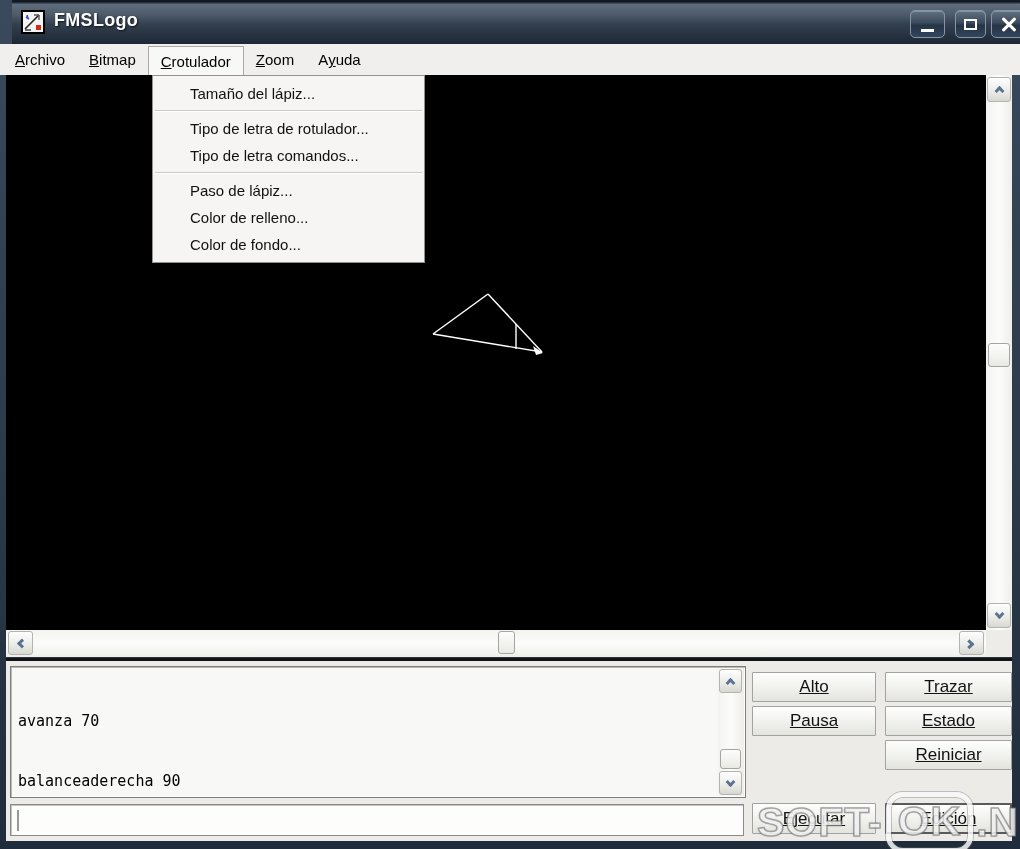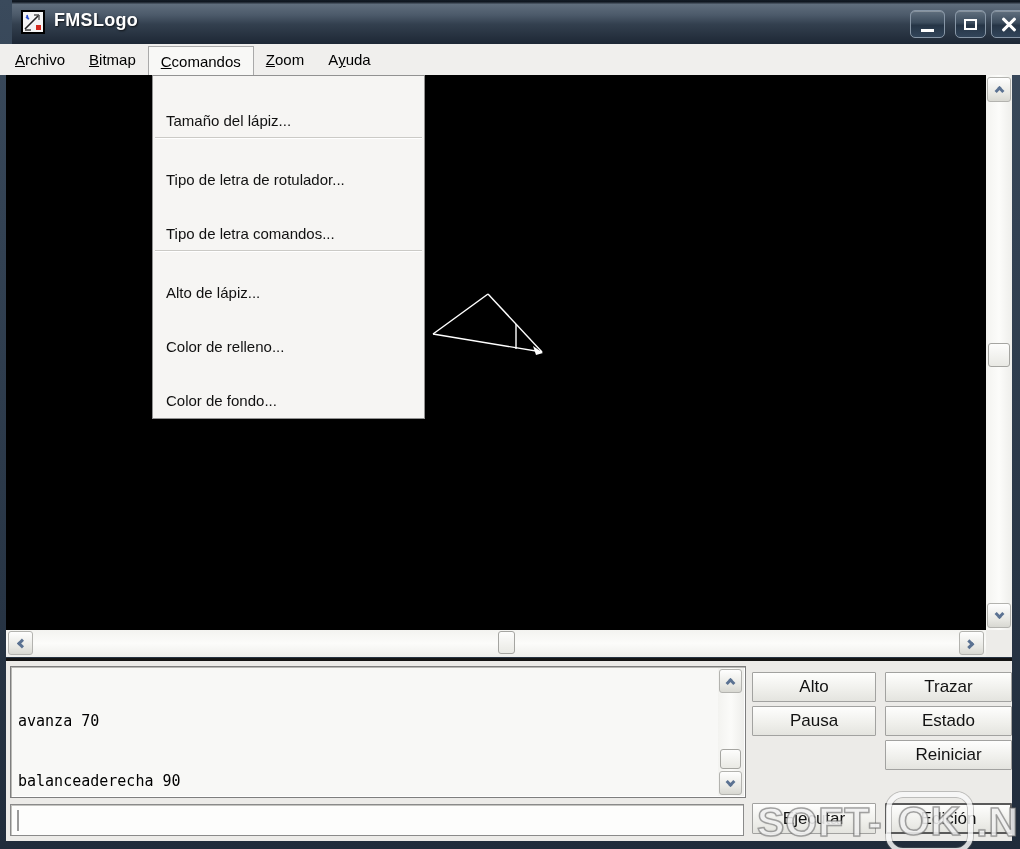--- a/index.html
+++ b/index.html
@@ -92,34 +92,34 @@
   .inputwrap input {
     position:absolute; left:8px; top:3px; width:700px; height:24px; border:none; outline:none;
     background:transparent; font-family:"DejaVu Sans Mono",monospace; font-size:15px; color:#000;
   }
   .caret { position:absolute; left:6px; top:5px; width:2px; height:21px; background:#9a9a9a; }
   .cmd-btn {
     position:absolute; width:124px; height:30px;
     background:linear-gradient(180deg,#fefefd,#efefeb 60%,#e4e4df);
     border:1px solid #a2a2a0; border-radius:1px;
     display:flex; align-items:center; justify-content:center;
-    font-size:17px; color:#121212; cursor:pointer;
+    font-size:17px; color:#121212; cursor:pointer;text-decoration:underline;
   }
   .col2 { left:879px; width:127px; }
   .col1 { left:746px; }
   .row1 { top:11px; } .row2 { top:45px; } .row3 { top:79px; } .rowB { top:142px; height:31px; }
   .default-btn { border:2px solid #5a5a5a; }
   
   .dropdown {
     position:absolute; left:152px; top:75px; width:273px;
     background:#f6f5f3; border:1px solid #929292;
     box-shadow:2px 2px 1px rgba(0,0,0,.45);
     padding:4px 0; z-index:20; font-size:15px; color:#111;
   }
-  .dd-item { height:27px; line-height:27px; padding-left:13px; cursor:default; white-space:nowrap;margin-top:27px; }
+  .dd-item { height:27px; line-height:27px; padding-left:37px; cursor:default; white-space:nowrap; }
   .dd-sep { height:0; border-top:1px solid #cbcac6; border-bottom:1px solid #ffffff; margin:3px 2px; }
   
   .watermark {
     position:absolute; left:757px; top:792px; z-index:50;
     display:flex; align-items:center;
     font-size:41px; font-weight:bold; letter-spacing:1px;
     color:rgba(253,253,253,.82);
     -webkit-text-stroke:1.5px rgba(100,100,100,.55);
     text-shadow:0 0 2px rgba(70,70,70,.35);
     pointer-events:none;
@@ -166,21 +166,21 @@
         <span>rchivo</span>
       </div>
     <div class="mitem">
         <span></span>
         <span class="key">B</span>
         <span>itmap</span>
       </div>
     <div class="mitem open">
         <span></span>
         <span class="key">C</span>
-        <span>comandos</span>
+        <span>rotulador</span>
       </div>
     <div class="mitem">
         <span></span>
         <span class="key">Z</span>
         <span>oom</span>
       </div>
     <div class="mitem">
         <span>A</span>
         <span class="key">y</span>
         <span>uda</span>
@@ -253,21 +253,21 @@
     <div class="cmd-btn col1 rowB">Ejecutar</div>
     <div class="cmd-btn col2 rowB default-btn">Edición</div>
   </div>
 
   <div class="dropdown">
     <div class="dd-item">Tamaño del lápiz...</div>
     <div class="dd-sep"></div>
     <div class="dd-item">Tipo de letra de rotulador...</div>
     <div class="dd-item">Tipo de letra comandos...</div>
     <div class="dd-sep"></div>
-    <div class="dd-item">Alto de lápiz...</div>
+    <div class="dd-item">Paso de lápiz...</div>
     <div class="dd-item">Color de relleno...</div>
     <div class="dd-item">Color de fondo...</div>
   </div>
 
   <div class="watermark">
     <span>SOFT-</span>
     <span class="wm-box">OK</span>
     <span>.NET</span>
   </div>
 

